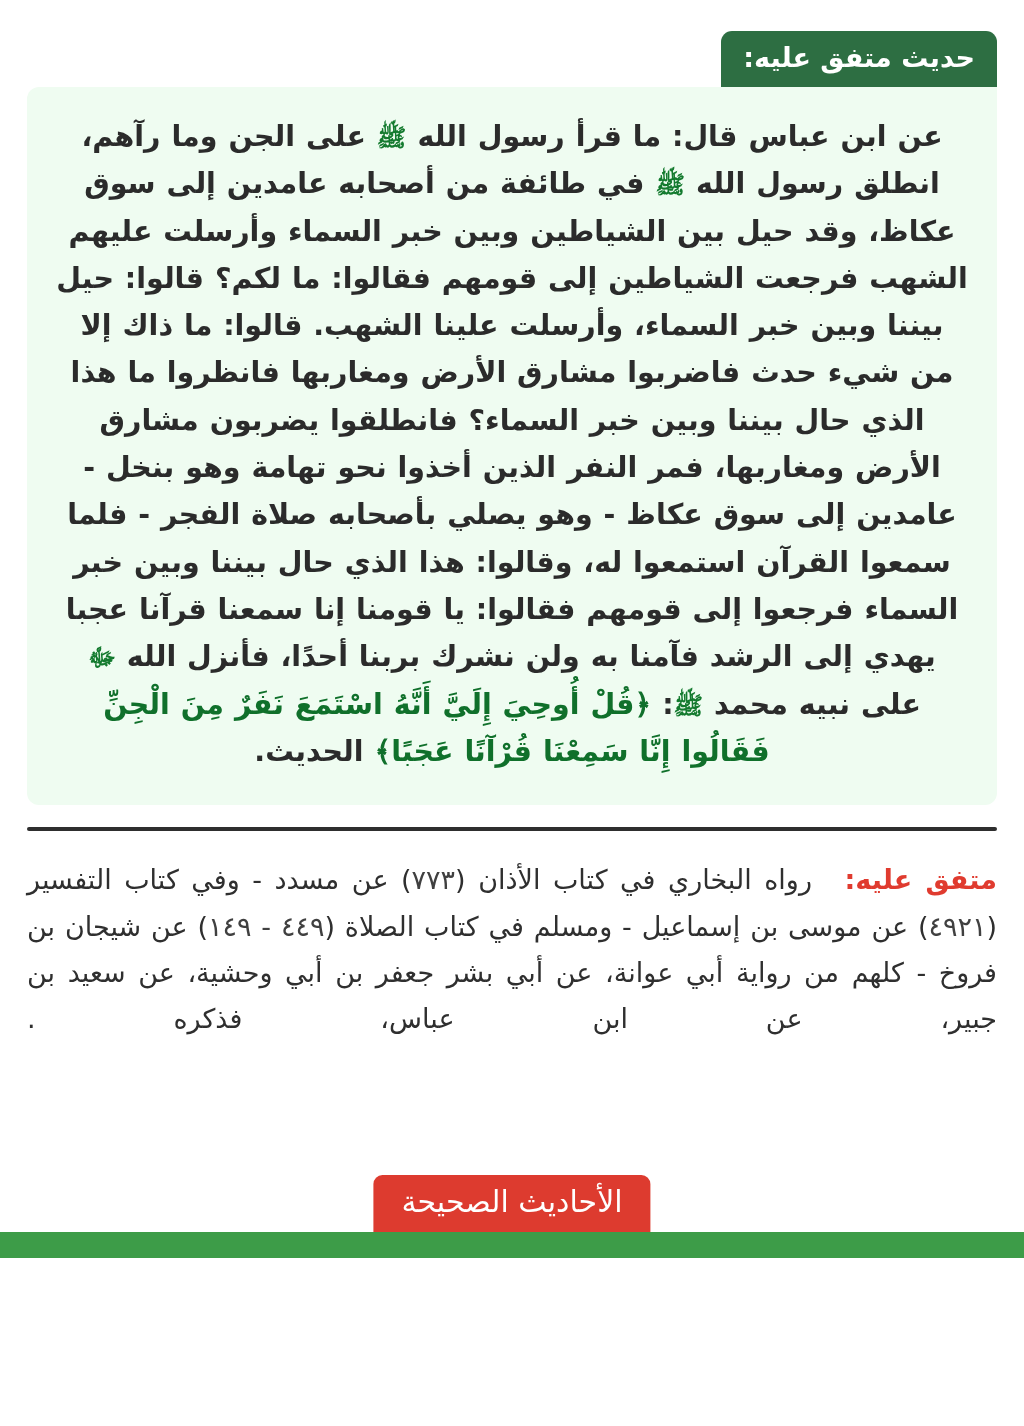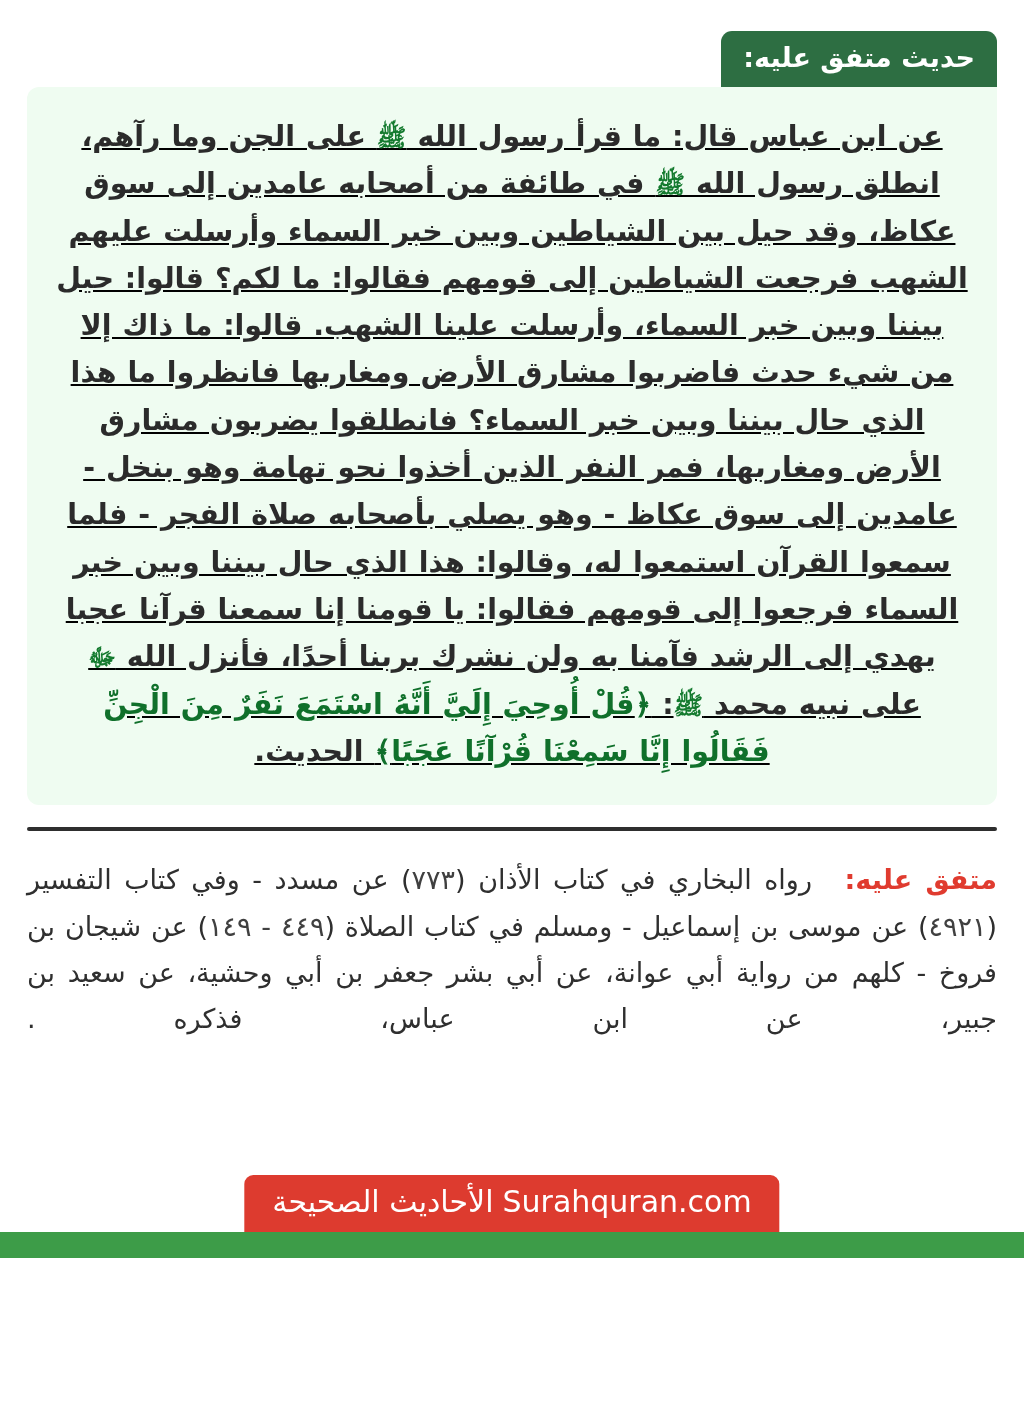--- a/index.html
+++ b/index.html
@@ -41,21 +41,20 @@
     letter-spacing: 0.2px;
     white-space: nowrap;
   }
 
   
   .hadith-panel {
     margin: 0 27px;
     background: #effcf1;
     border-radius: 12px 0 12px 12px;
     padding: 26px 28px 30px 28px;
-    text-decoration: underline;
   }
 
   .hadith-text {
     font-size: 28.5px;
     line-height: 1.66;
     color: #2b2b2b;
     font-weight: 700;
     text-align: center;
     word-spacing: 1px;
   }
@@ -160,19 +159,18 @@
   <div class="divider-wrap">
     <div class="divider"></div>
   </div>
 
   <p class="attribution"><span class="attr-label">متفق عليه:</span><span> رواه البخاري في كتاب الأذان (</span><span class="num">٧٧٣</span><span>) عن مسدد - وفي كتاب التفسير (</span><span class="num">٤٩٢١</span><span>) عن موسى بن إسماعيل - ومسلم في كتاب الصلاة (</span><span class="num">٤٤٩ - ١٤٩</span><span>) عن شيجان بن فروخ - كلهم من رواية أبي عوانة، عن أبي بشر جعفر بن أبي وحشية، عن سعيد بن جبير، عن ابن عباس، فذكره .</span></p>
 
   <div class="spacer"></div>
 
   <div class="footer">
     <div class="footer-banner">
-      <span class="footer-site">Surahquran.com</span>
         <span>الأحاديث الصحيحة</span>
     </div>
     <div class="footer-bar"></div>
   </div>
 
 </div>
 
 </body></html>

